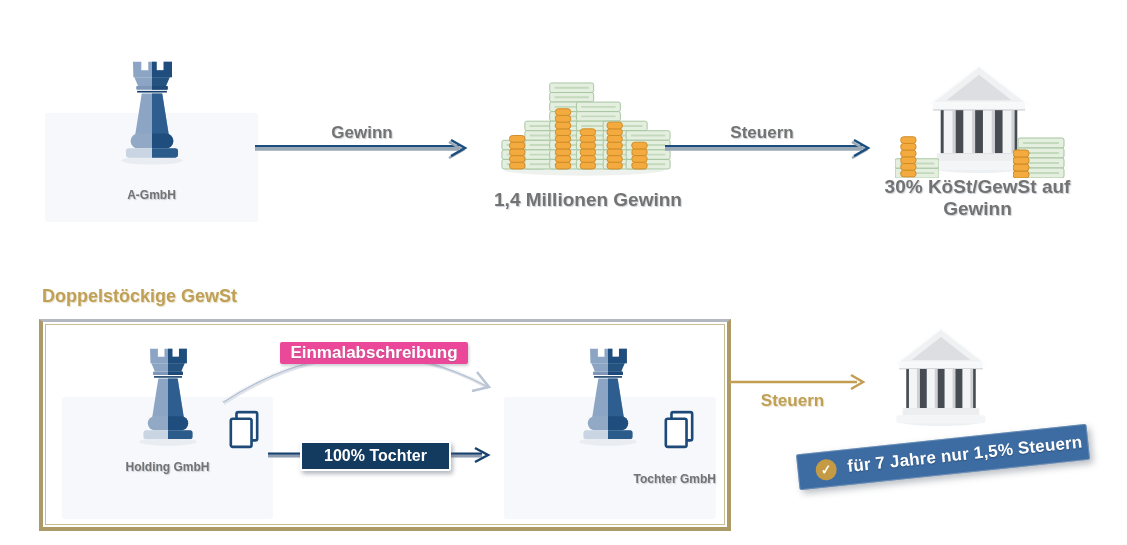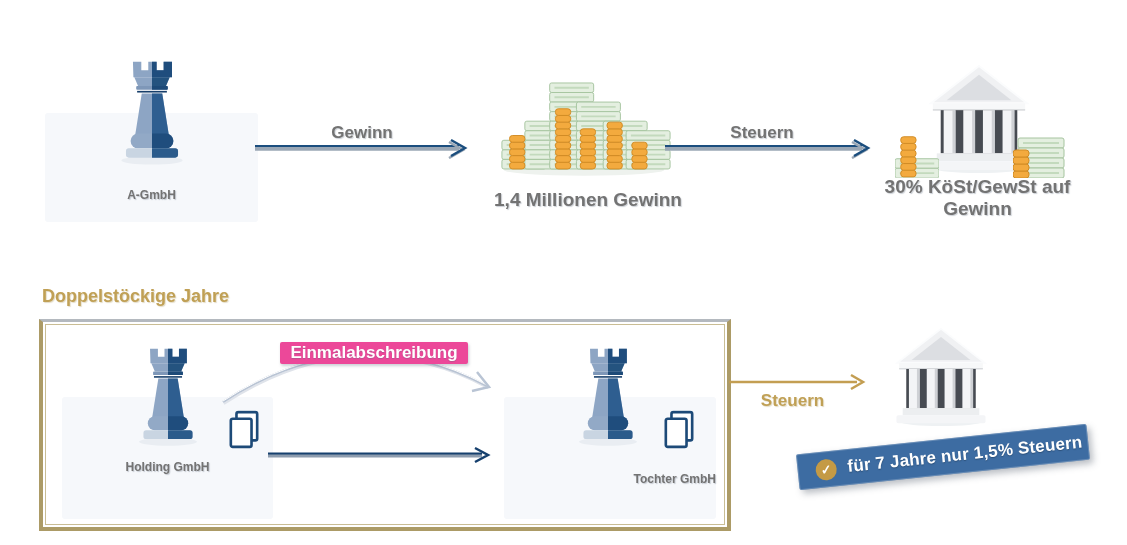--- a/index.html
+++ b/index.html
@@ -252,21 +252,21 @@
       <use href="#sym-bank"></use>
     </svg>
   <svg class="abs" style="left:895px;top:128px" width="44" height="50" viewBox="0 0 46 52">
       <use href="#sym-money-left"></use>
     </svg>
   <svg class="abs" style="left:1013px;top:126px" width="52" height="52" viewBox="0 0 52 52">
       <use href="#sym-money-right"></use>
     </svg>
   <div class="abs lbl-navy fs19" style="left:850px;top:176px;width:255px;">30% KöSt/GewSt auf Gewinn</div>
 
-  <div class="abs lbl-gold" id="group-title">Doppelstöckige Jahre</div>
+  <div class="abs lbl-gold" id="group-title">Doppelstöckige GewSt</div>
   <div class="abs" id="group-box"></div>
 
   <div class="abs card" style="left:62px;top:397px;width:211px;height:122px;"></div>
   <svg class="abs" style="left:128px;top:347px" width="80" height="100" viewBox="0 0 90 114">
       <use href="#sym-rook"></use>
     </svg>
   <svg class="abs" style="left:228px;top:410px" width="32" height="40" viewBox="0 0 34 42">
       <use href="#sym-docs"></use>
     </svg>
   <div class="abs lbl-navy fs20" style="left:62px;top:460px;width:211px;">Holding GmbH</div>
@@ -277,20 +277,21 @@
     <path d="M8,66 Q140,-20 272,50" fill="none" stroke="#ffffff" stroke-width="1" transform="translate(0,-1)"></path>
     <path d="M262,36 L274,51 L257,55" fill="none" stroke="#b9c4d4" stroke-width="2.5"></path>
   </svg>
   <div class="abs" id="writeoff-label">Einmalabschreibung</div>
 
   <svg class="abs" style="left:266px;top:445px" width="232" height="20">
     <line x1="2" y1="10.5" x2="216" y2="10.5" stroke="#8d9cae" stroke-width="4"></line>
     <line x1="2" y1="8.5" x2="216" y2="8.5" stroke="#16406e" stroke-width="1.8"></line>
     <path d="M209,3 L222,10 L209,17" fill="none" stroke="#16406e" stroke-width="2.5"></path>
   </svg>
+  <div class="abs" id="ownership-pill">100% Tochter</div>
 
   <div class="abs card" style="left:504px;top:397px;width:212px;height:122px;"></div>
   <svg class="abs" style="left:568px;top:347px" width="80" height="100" viewBox="0 0 90 114">
       <use href="#sym-rook"></use>
     </svg>
   <svg class="abs" style="left:663px;top:410px" width="32" height="40" viewBox="0 0 34 42">
       <use href="#sym-docs"></use>
     </svg>
   <div class="abs lbl-navy fs20" style="left:504px;top:472px;width:212px;text-align:right;">Tochter GmbH</div>
 

